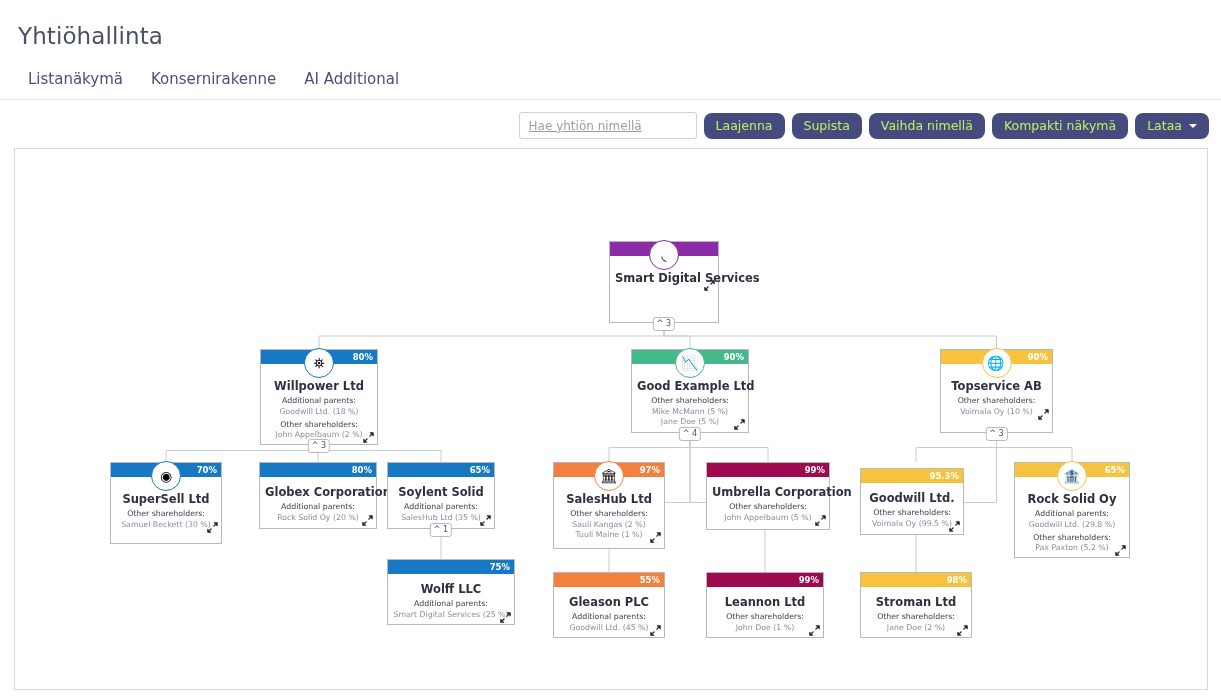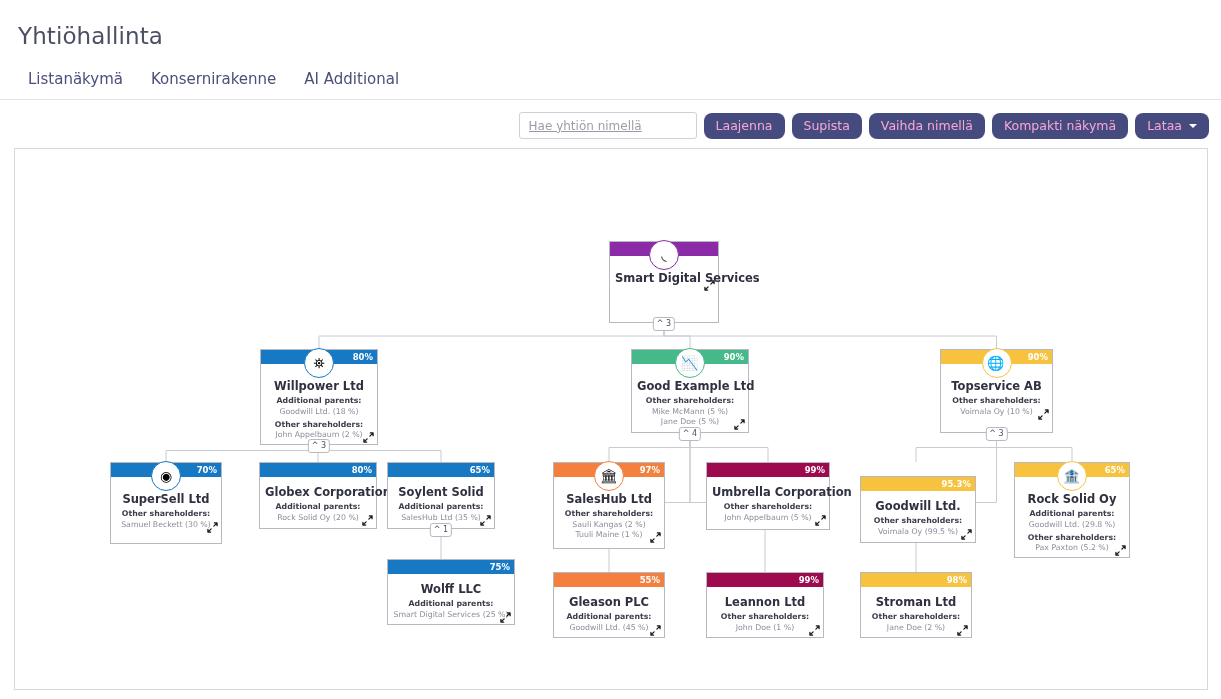--- a/index.html
+++ b/index.html
@@ -37,21 +37,21 @@
     position: absolute; right: 12px; top: 112px;
     display: flex; align-items: center; gap: 7px;
   }
   .search-input {
     width: 178px; height: 27px; border: 1px solid #cfd0d8; border-radius: 3px;
     background: #fff; font-size: 12px; color: #9a9aa6; padding: 0 9px;
     font-family: inherit; outline: none; text-decoration: underline;
   }
   .search-input::placeholder { color: #9d9daa; }
   .tbtn {
-    height: 26px; background: #454b7e; color: #f9a8d4; border: none; border-radius: 8px;
+    height: 26px; background: #454b7e; color: #bef264; border: none; border-radius: 8px;
     font-size: 12.5px; padding: 0 12px; cursor: pointer; font-family: inherit;
     display: flex; align-items: center; gap: 6px; white-space: nowrap;
   }
   .caret { display: inline-block; width: 0; height: 0;
     border-left: 4px solid transparent; border-right: 4px solid transparent;
     border-top: 4px solid #fff; margin-left: 1px; }
 
   
   .canvas {
     position: absolute; left: 14px; top: 148px;
@@ -79,21 +79,21 @@
     border: 1.5px solid #dcdce2; display: flex; align-items: center; justify-content: center;
     font-size: 14px; line-height: 1; z-index: 4; overflow: hidden;
   }
   .node-body { padding: 6px 5px 4px 5px; position: relative; }
   .node-title {
     font-size: 11.5px; font-weight: 700; color: #2f3140; line-height: 1.25;
     margin-top: 9px; margin-bottom: 3px; white-space: nowrap;
   }
   .node.no-logo .node-title { margin-top: 2px; }
   .grp { margin-top: 3px; line-height: 1.3; }
-  .grp-h { font-size: 7.8px; font-weight: 700; color: #3c3e4c; }
+  .grp-h { font-size: 7.8px; font-weight: 400; color: #3c3e4c; }
   .grp-v { font-size: 7.8px; color: #8b8d9b; }
   .expander {
     position: absolute; left: 50%; bottom: -9px; transform: translateX(-50%);
     min-width: 22px; height: 14px; padding: 0 3px;
     border: 1px solid #b8b9c0; border-radius: 3px; background: #fff;
     font-size: 8px; color: #4a4f63; display: flex; align-items: center;
     justify-content: center; gap: 2px; z-index: 6; cursor: pointer; line-height: 1;
   }
   .zoom-ico {
     position: absolute; right: 3px; bottom: 1px; width: 11px; height: 11px;
@@ -286,21 +286,21 @@
               <div class="node-title">Umbrella Corporation</div>
               <div class="grp">
                 <div class="grp-h">Other shareholders:</div>
                 <div class="grp-v">John Appelbaum (5 %)</div>
               </div>
               <svg class="zoom-ico" viewBox="0 0 12 12">
                 <path d="M1 11 L4.5 7.5 M1 11 L1 8 M1 11 L4 11 M11 1 L7.5 4.5 M11 1 L11 4 M11 1 L8 1" stroke="#1b1b1b" stroke-width="1.4" fill="none" stroke-linecap="round"></path>
               </svg>
             </div>
           </div>
-          <div class="node no-logo" style="left: 845px; top: 327px; width: 116px; min-height: 67px;">
+          <div class="node no-logo" style="left: 845px; top: 319px; width: 104px; min-height: 67px;">
             <div class="node-bar" style="background: rgb(247, 195, 63);">
               <span class="node-pct">95.3%</span>
             </div>
             <div class="node-body">
               <div class="node-title">Goodwill Ltd.</div>
               <div class="grp">
                 <div class="grp-h">Other shareholders:</div>
                 <div class="grp-v">Voimala Oy (99.5 %)</div>
               </div>
               <svg class="zoom-ico" viewBox="0 0 12 12">

